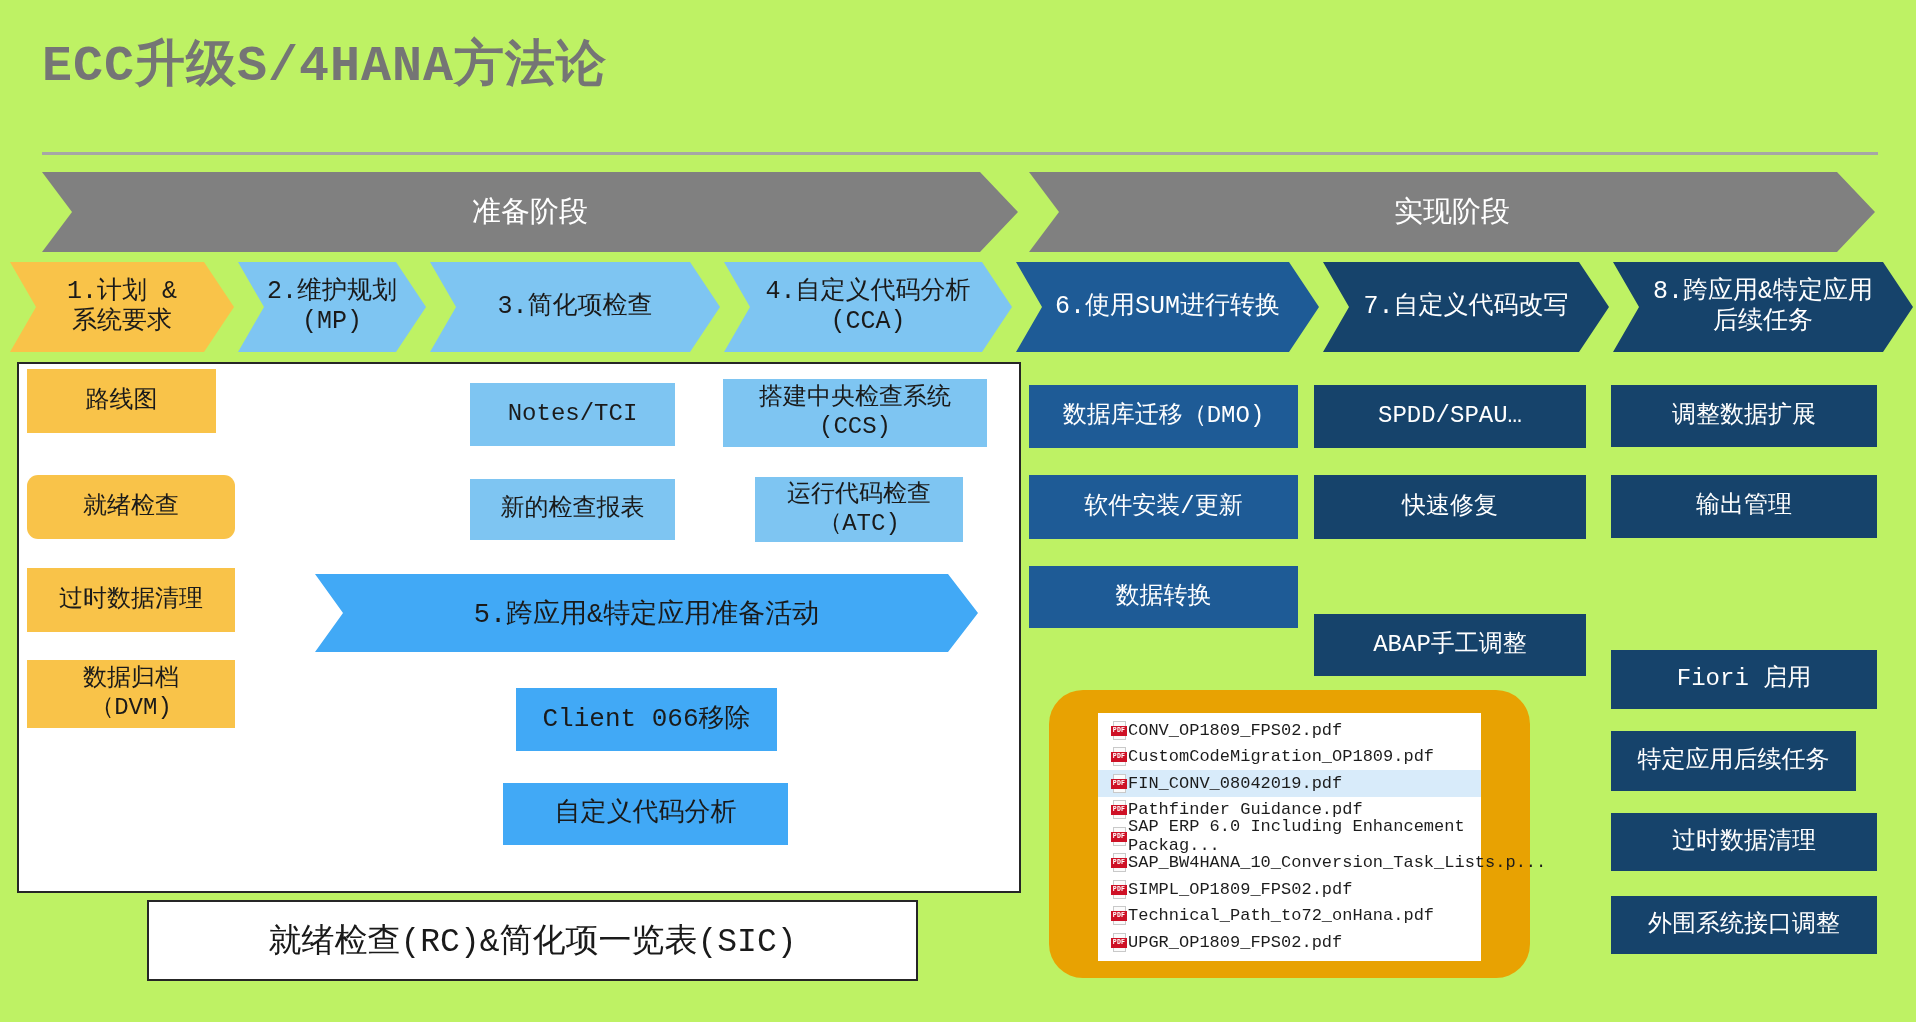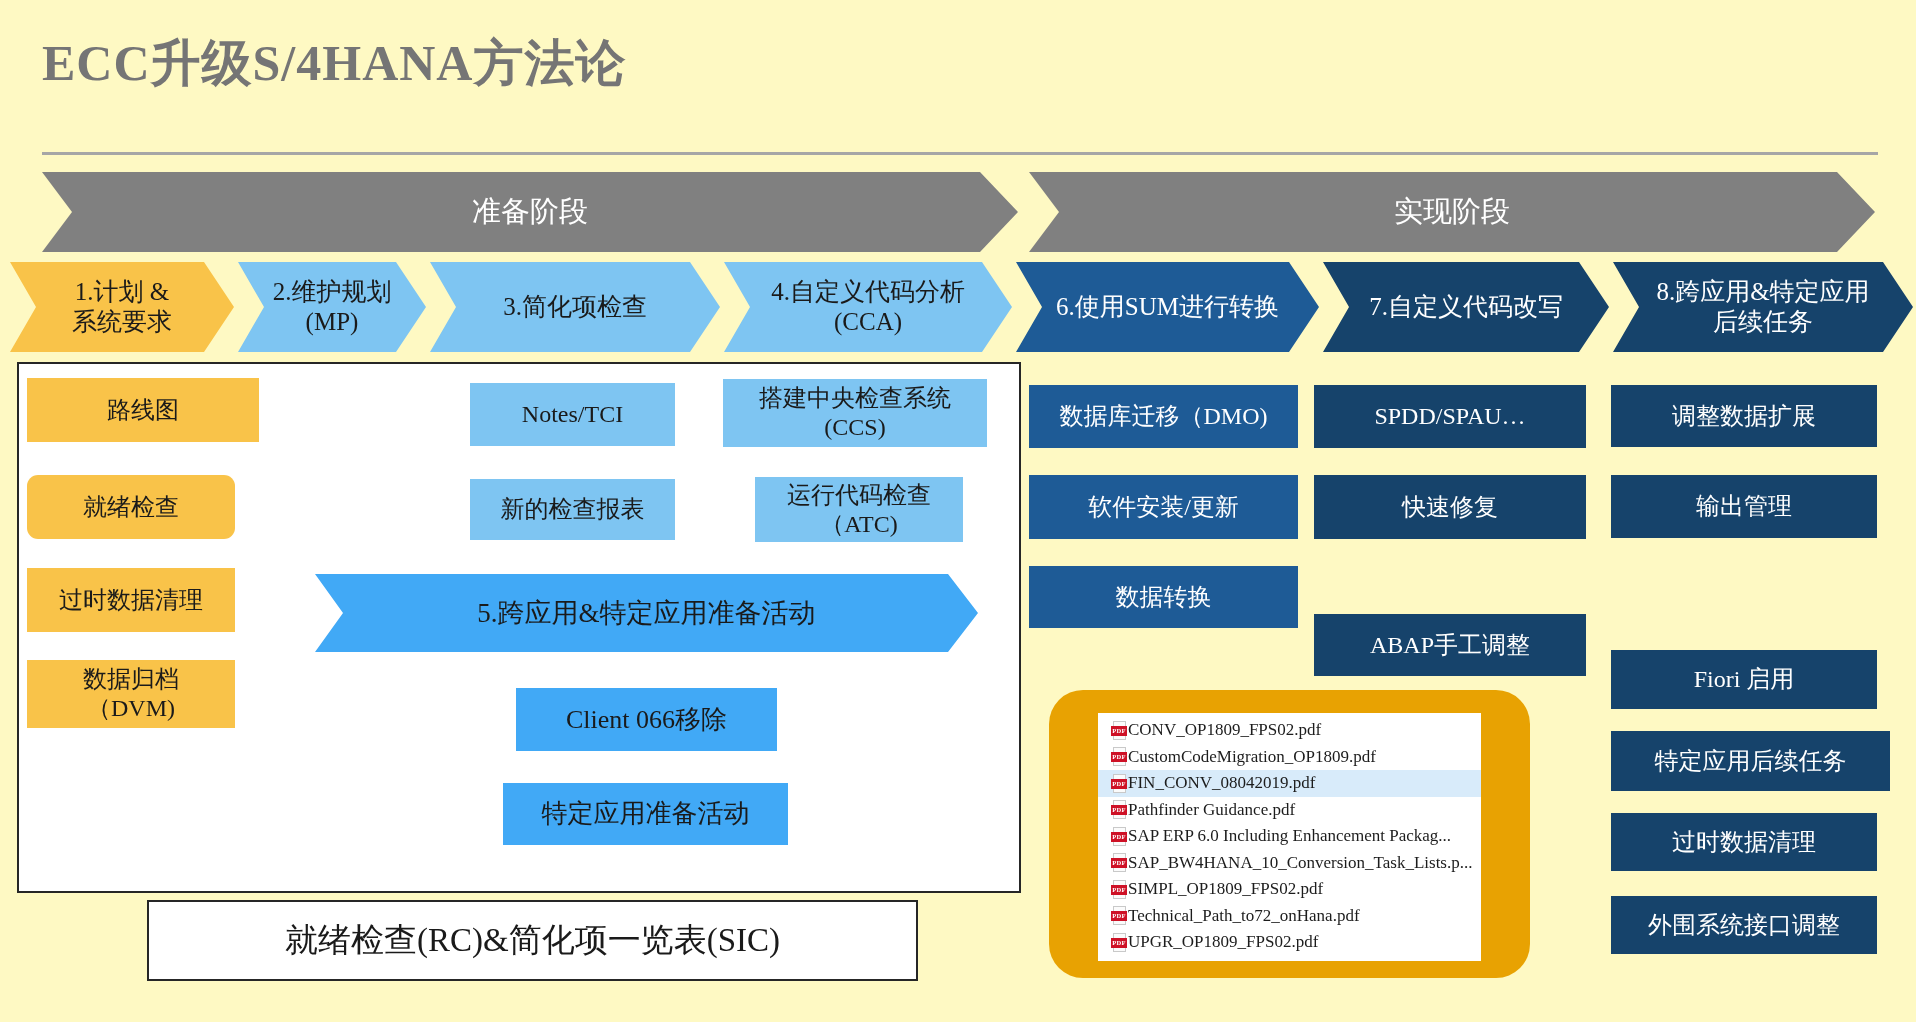--- a/index.html
+++ b/index.html
@@ -1,18 +1,18 @@
 <!DOCTYPE html>
 <html><head>
 <meta charset="utf-8">
 <style>
   html,body{margin:0;padding:0;background:#ffffff;}
   .stage{
-    position:relative;width:1916px;height:1022px;background:#fef9c3;overflow:hidden;
-    font-family:Liberation Serif, serif;
+    position:relative;width:1916px;height:1022px;background:#bef264;overflow:hidden;
+    font-family:Liberation Mono, monospace;
   }
   .abs{position:absolute;}
   .center{display:flex;align-items:center;justify-content:center;text-align:center;}
   .pre{white-space:pre-line;}
 
   
   .title{left:42px;top:30px;font-size:50px;font-weight:bold;color:#757575;letter-spacing:1px;}
   .rule{left:42px;top:152px;width:1836px;height:3px;background:#a6a6a6;}
 
   
@@ -88,21 +88,21 @@
   <div class="abs center chevron phase navy" style="left:1323px;width:286px;">
     <span class="pre">7.自定义代码改写</span>
   </div>
   <div class="abs center chevron phase navy" style="left:1613px;width:300px;">
     <span class="pre">8.跨应用&amp;特定应用
 后续任务</span>
   </div>
 
   <div class="abs bigbox"></div>
 
-  <div class="abs center box ybox" style="left:27px;top:378px;width:232px;height:64px;">
+  <div class="abs center box ybox" style="left:27px;top:369px;width:189px;height:64px;">
     <span class="pre">路线图</span>
   </div>
   <div class="abs center box ybox" style="left:27px;top:475px;width:208px;height:64px;border-radius:11px;">
     <span class="pre">就绪检查</span>
   </div>
   <div class="abs center box ybox" style="left:27px;top:568px;width:208px;height:64px;">
     <span class="pre">过时数据清理</span>
   </div>
   <div class="abs center box ybox" style="left:27px;top:660px;width:208px;height:68px;">
     <span class="pre">数据归档
@@ -126,21 +126,21 @@
   </div>
 
   <div class="abs center chevron arrow5">
     <span class="pre">5.跨应用&amp;特定应用准备活动</span>
   </div>
 
   <div class="abs center box bbbox" style="left:516px;top:688px;width:261px;height:63px;font-size:26px;">
     <span class="pre">Client 066移除</span>
   </div>
   <div class="abs center box bbbox" style="left:503px;top:783px;width:285px;height:62px;font-size:26px;">
-    <span class="pre">特定应用准备活动</span>
+    <span class="pre">自定义代码分析</span>
   </div>
 
   <div class="abs center notebox">
     <span class="pre">就绪检查(RC)&amp;简化项一览表(SIC)</span>
   </div>
 
   <div class="abs center box mbbox" style="left:1029px;top:385px;width:269px;height:63px;">
     <span class="pre">数据库迁移（DMO)</span>
   </div>
   <div class="abs center box mbbox" style="left:1029px;top:475px;width:269px;height:64px;">
@@ -162,21 +162,21 @@
 
   <div class="abs center box nvbox" style="left:1611px;top:385px;width:266px;height:62px;">
     <span class="pre">调整数据扩展</span>
   </div>
   <div class="abs center box nvbox" style="left:1611px;top:475px;width:266px;height:63px;">
     <span class="pre">输出管理</span>
   </div>
   <div class="abs center box nvbox" style="left:1611px;top:650px;width:266px;height:59px;">
     <span class="pre">Fiori 启用</span>
   </div>
-  <div class="abs center box nvbox" style="left:1611px;top:731px;width:279px;height:60px;justify-content:center;">
+  <div class="abs center box nvbox" style="left:1611px;top:731px;width:245px;height:60px;justify-content:center;">
     <span class="pre">特定应用后续任务</span>
   </div>
   <div class="abs center box nvbox" style="left:1611px;top:813px;width:266px;height:58px;">
     <span class="pre">过时数据清理</span>
   </div>
   <div class="abs center box nvbox" style="left:1611px;top:896px;width:266px;height:58px;">
     <span class="pre">外围系统接口调整</span>
   </div>
 
   <div class="abs orange-panel"></div>

